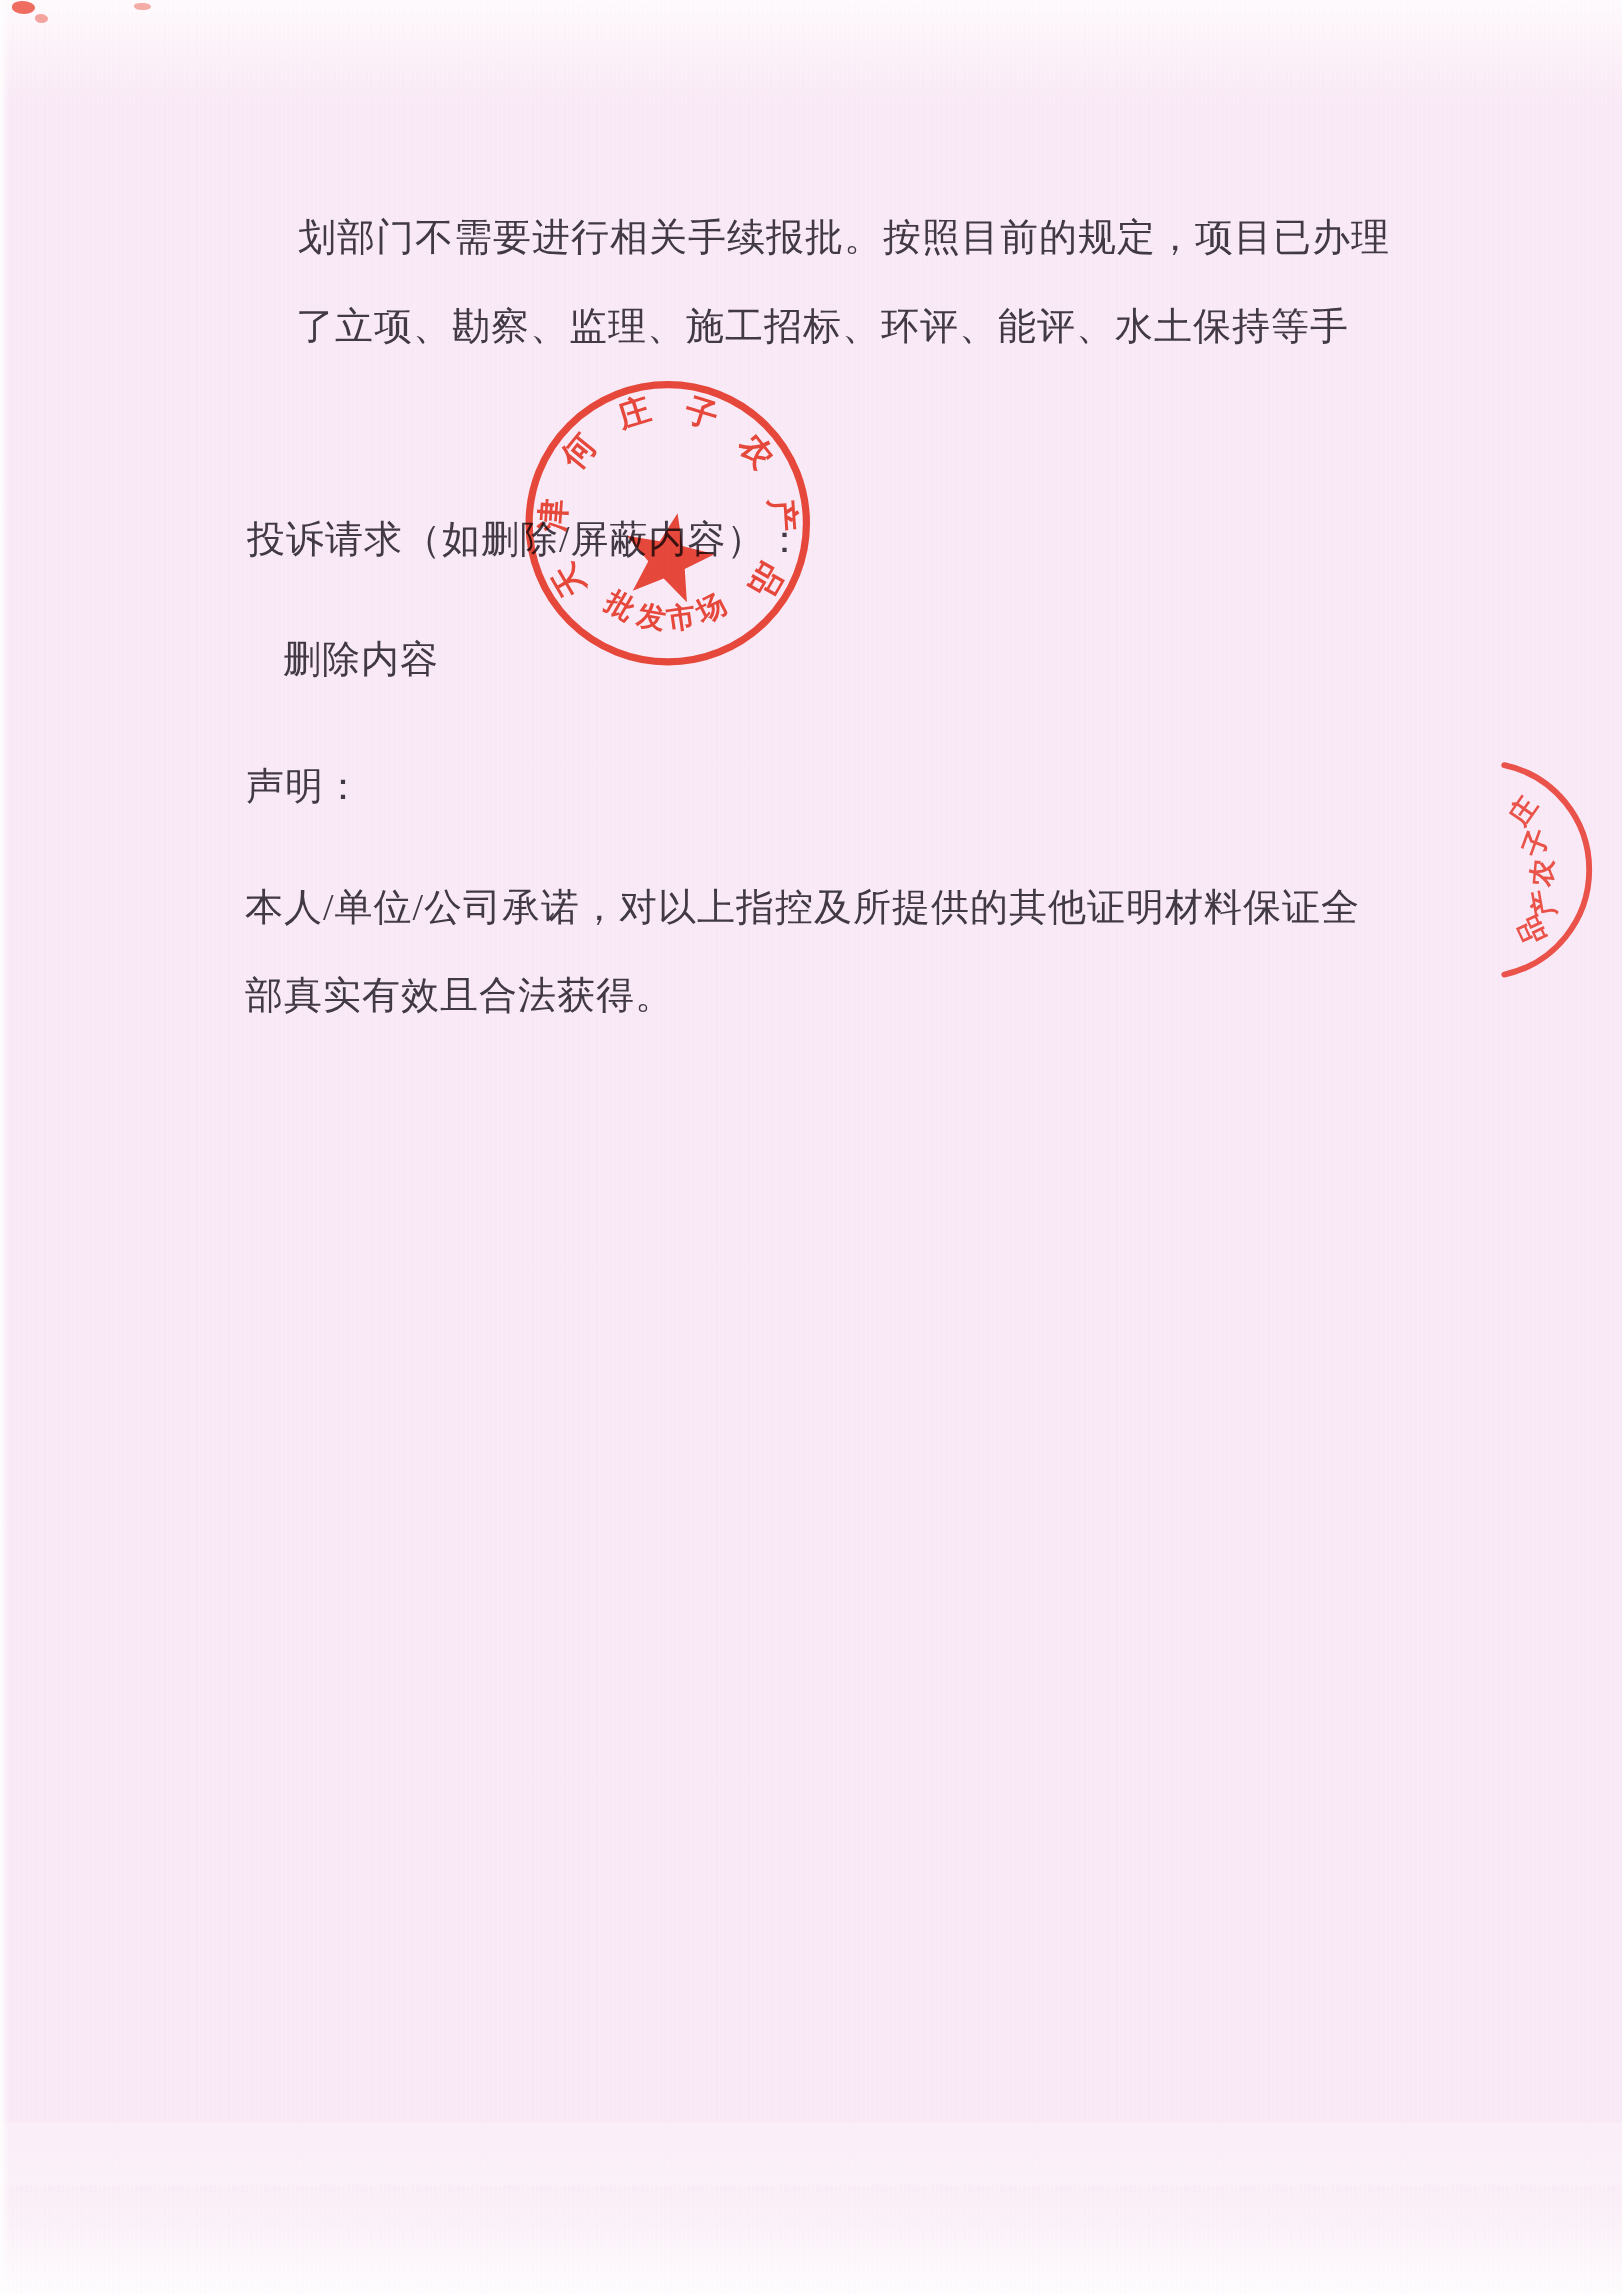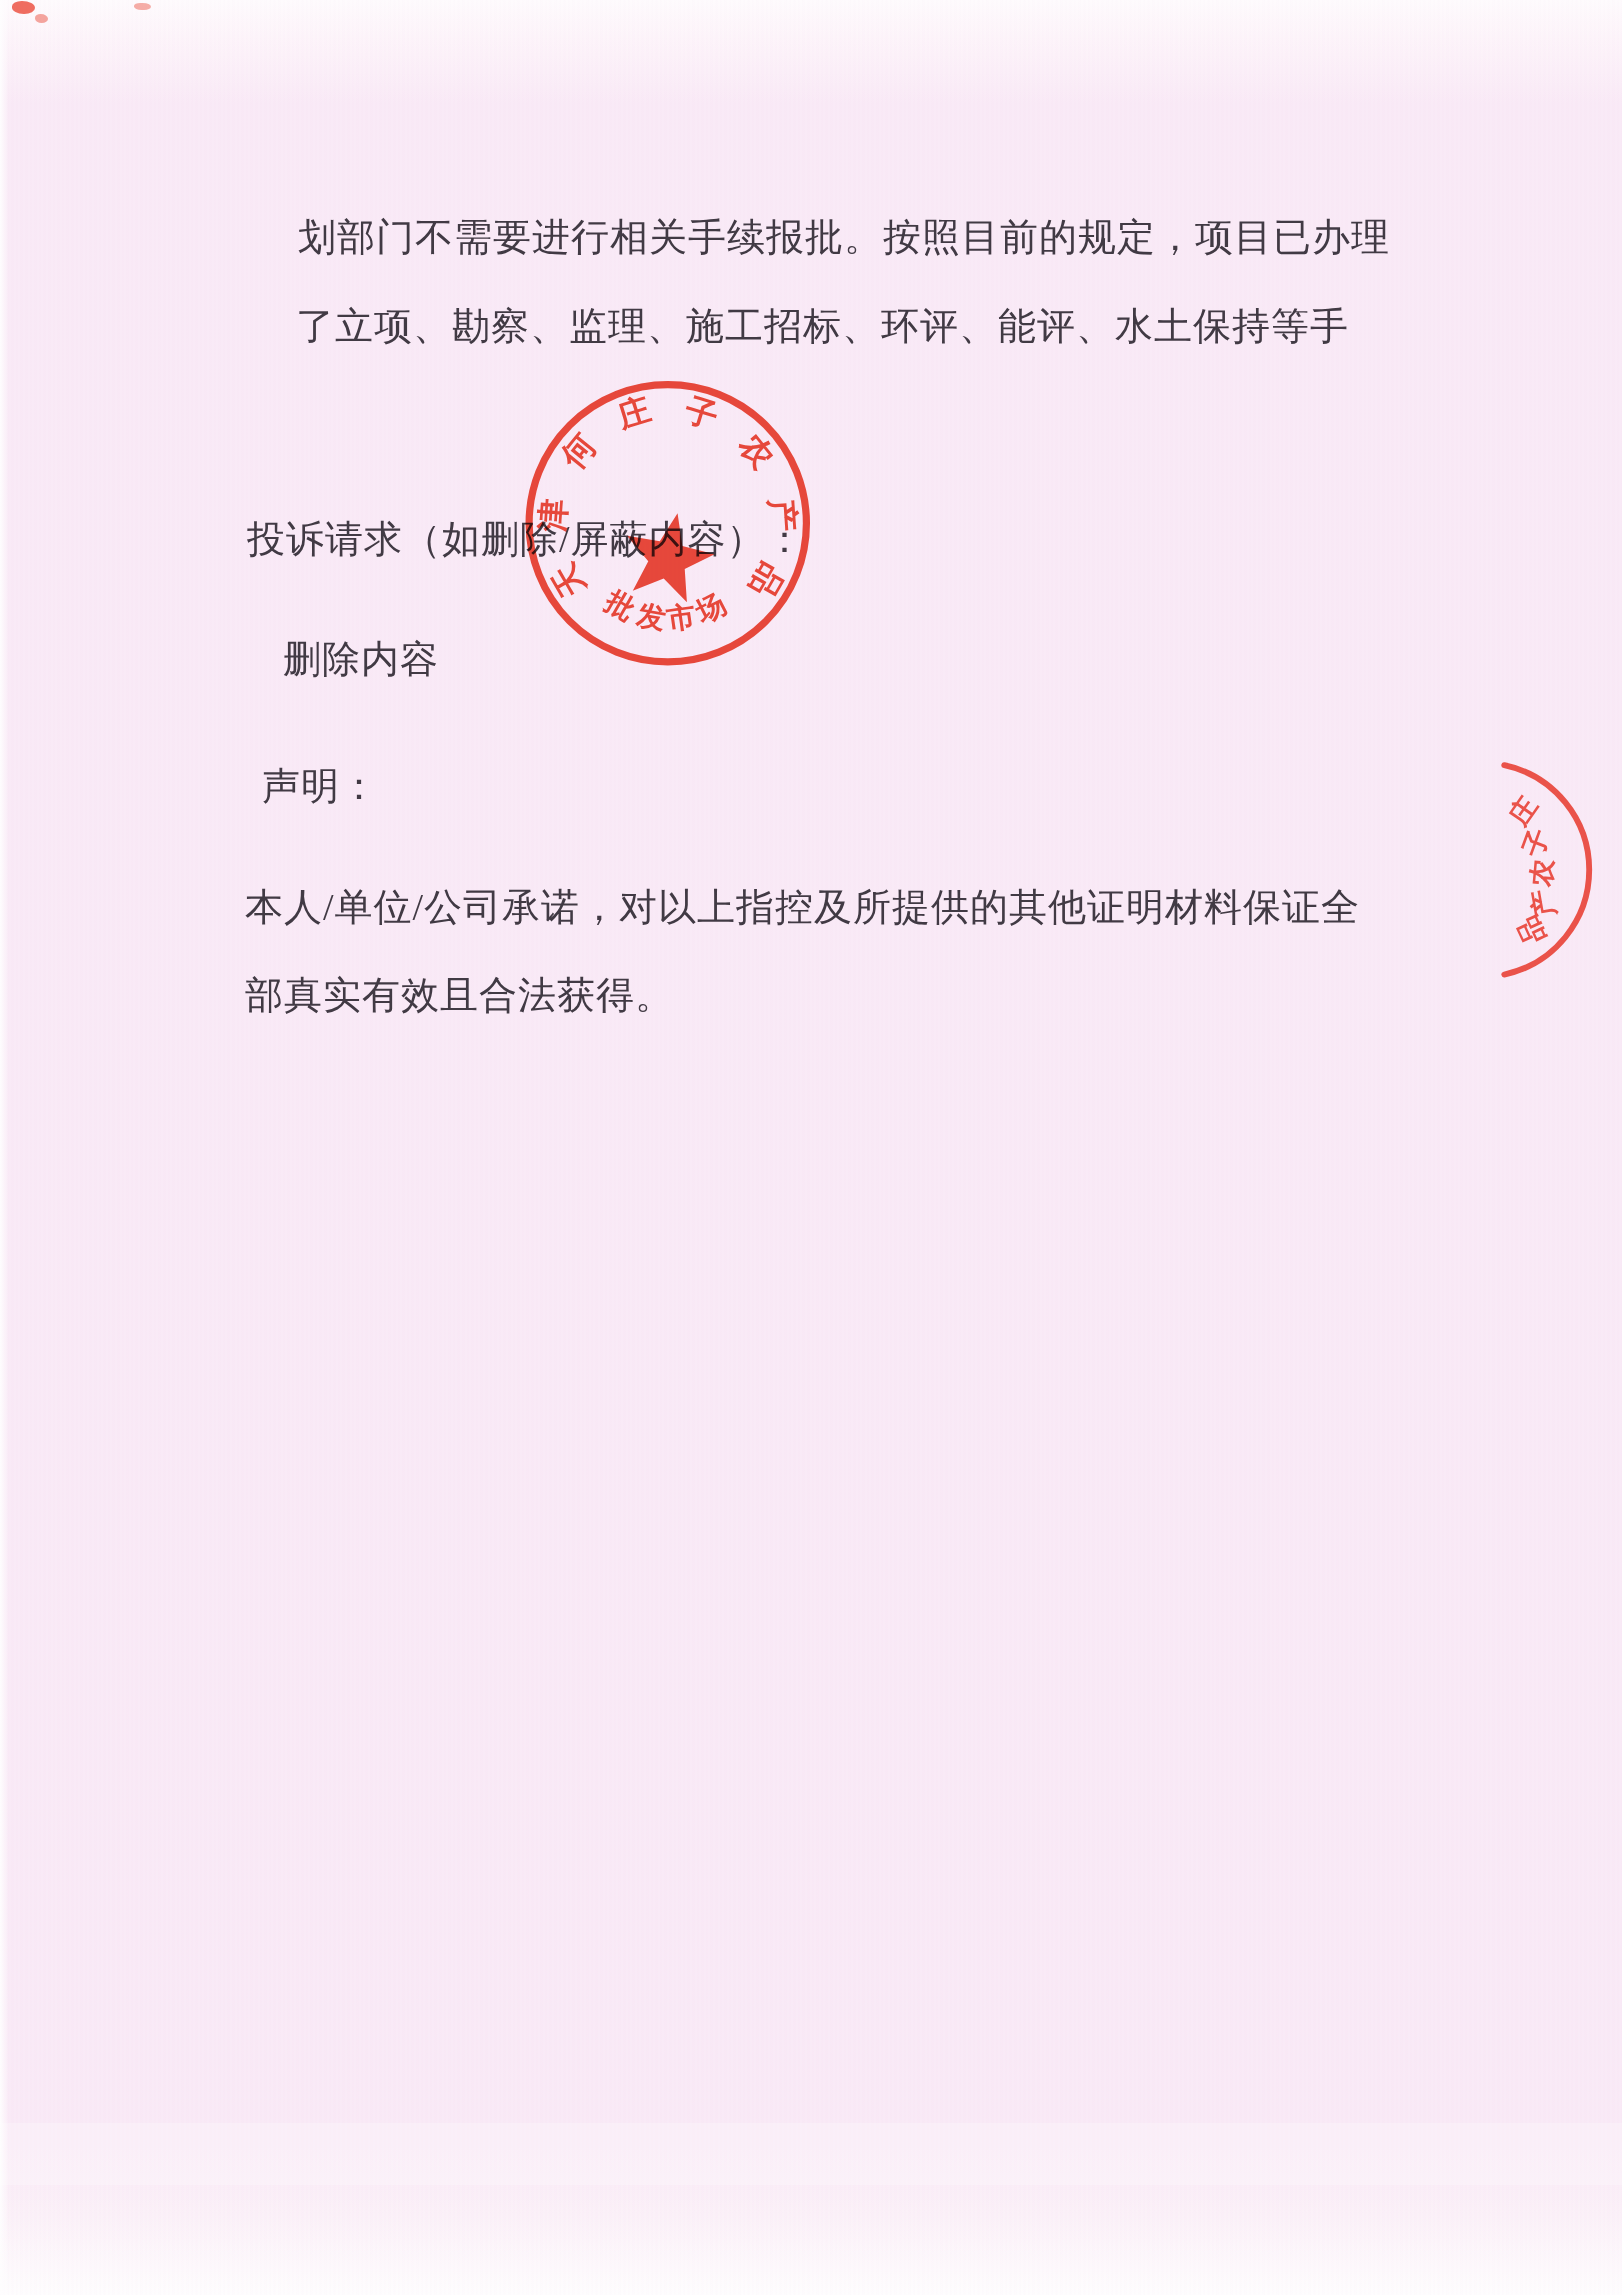--- a/index.html
+++ b/index.html
@@ -42,21 +42,21 @@
 
   <div class="txt" style="left:298px;top:218px;">划部门不需要进行相关手续报批。按照目前的规定，项目已办理</div>
   <div class="txt" style="left:296px;top:307px;">了立项、勘察、监理、施工招标、环评、能评、水土保持等手</div>
 
   <div class="txt" style="left:247px;top:520px;">
     <span class="bold">投诉请求</span><span>（如删除/屏蔽内容）：</span>
   </div>
 
   <div class="txt" style="left:243px;top:640px;margin-left:40px;">删除内容</div>
 
-  <div class="txt bold" style="left:246px;top:767px;margin-left:16px;">声明：</div>
+  <div class="txt bold" style="left:246px;top:767px;">声明：</div>
 
   <div class="txt" style="left:245px;top:976px;">部真实有效且合法获得。</div>
   <div class="txt" style="left:245px;top:888px;">本人/单位/公司承诺，对以上指控及所提供的其他证明材料保证全</div>
 
   <svg class="stamp-svg" viewBox="0 0 2480 3509">
 
     <g fill="#ea3b28" stroke="none" opacity="0.9">
       <circle cx="1021" cy="800" r="212" fill="none" stroke="#ea3b28" stroke-width="11"></circle>
       <polygon transform="rotate(12 1021 855)" points="1021,783 1038.6,830.7 1089.5,832.8 1049.5,864.3 1063.3,913.2 1021,885 978.7,913.2 992.5,864.3 952.5,832.8 1003.4,830.7"></polygon>
       <g class="seal-text" font-size="50" text-anchor="middle" dominant-baseline="middle">

